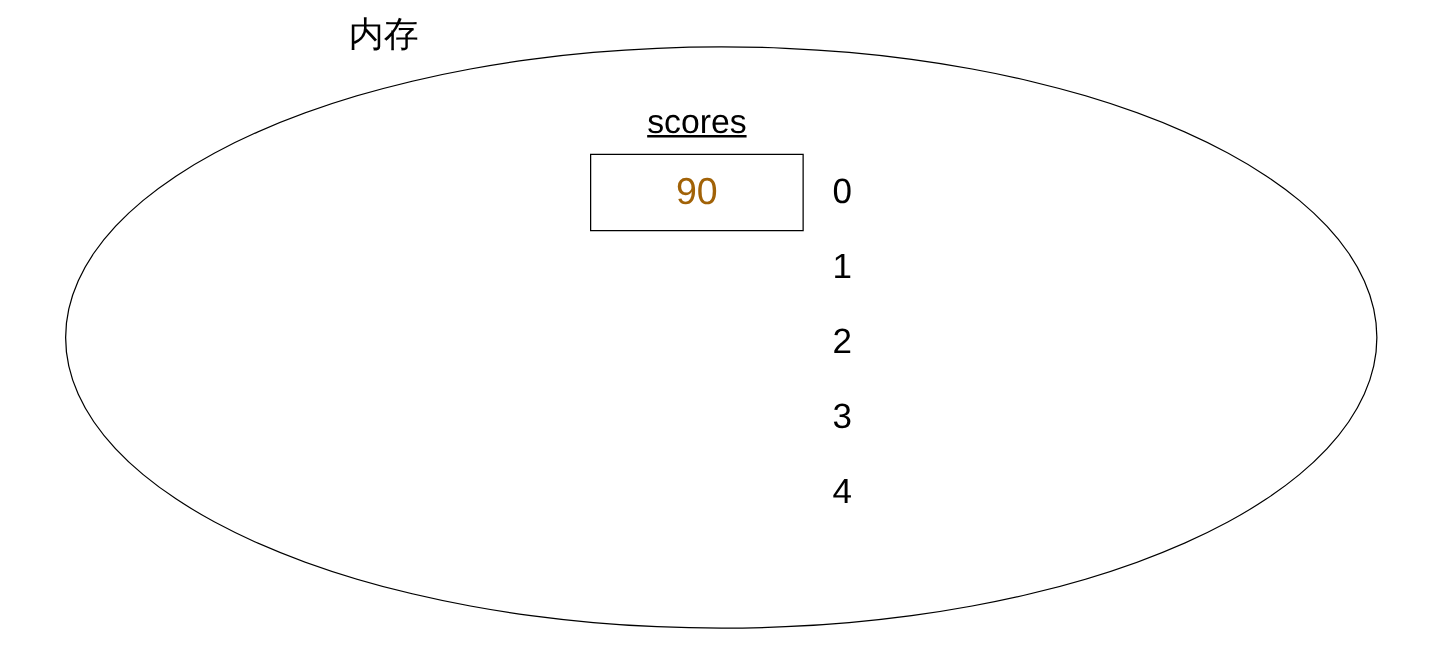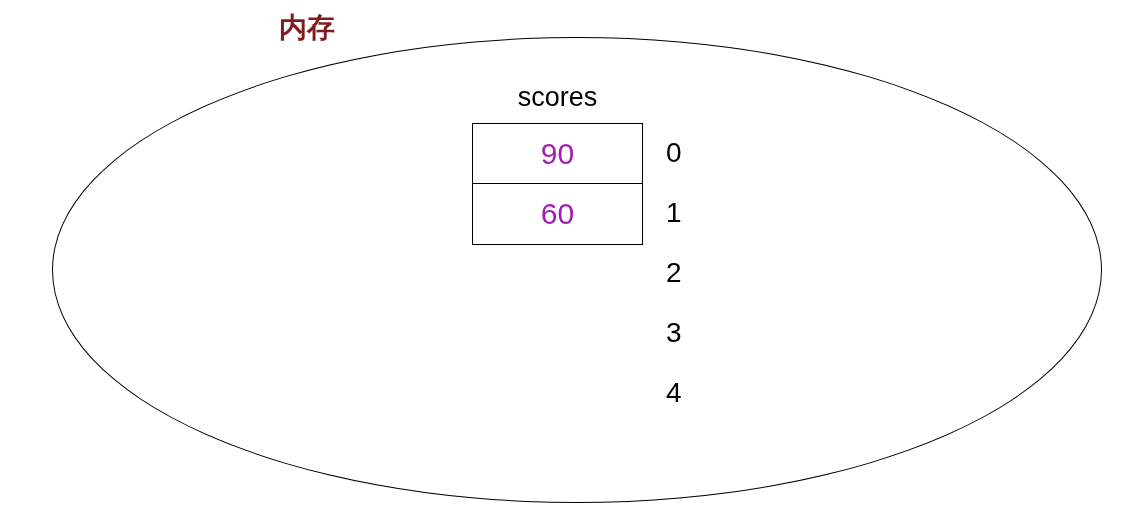--- a/index.html
+++ b/index.html
@@ -26,50 +26,50 @@
     border: 1px solid #000000;
     border-radius: 50%;
     background: transparent;
   }
   .memory-label {
     position: absolute;
     left: 279px;
     top: 11px;
     font-size: 28px;
     line-height: 34px;
-    color: #7f1d1d;
+    color: #000000;
     white-space: nowrap;
-    font-weight: bold;
   }
   .array-name-label {
     position: absolute;
     left: 472px;
     top: 81px;
     width: 171px;
     text-align: center;
     font-size: 27px;
     line-height: 32px;
     color: #000000;
+    text-decoration: underline;
   }
   .array-table {
     position: absolute;
     left: 472px;
     top: 123px;
     width: 171px;
     border: 1.5px solid #000000;
     background: #ffffff;
   }
   .array-cell {
     height: 60px;
     border-bottom: 1.5px solid #000000;
     display: flex;
     align-items: center;
     justify-content: center;
     font-size: 30px;
-    color: #a21caf;
+    color: #a16207;
   }
   .array-cell:last-child {
     border-bottom: none;
   }
   .index-col {
     position: absolute;
     left: 666px;
     top: 123px;
     width: 40px;
   }
@@ -87,21 +87,20 @@
 <div class="stage">
 
   <div class="memory-ellipse"></div>
 
   <div class="memory-label">内存</div>
 
   <div class="array-name-label">scores</div>
 
   <div class="array-table">
     <div class="array-cell">90</div>
-    <div class="array-cell">60</div>
   </div>
 
   <div class="index-col">
     <div class="index-label">0</div>
     <div class="index-label">1</div>
     <div class="index-label">2</div>
     <div class="index-label">3</div>
     <div class="index-label">4</div>
   </div>
 

